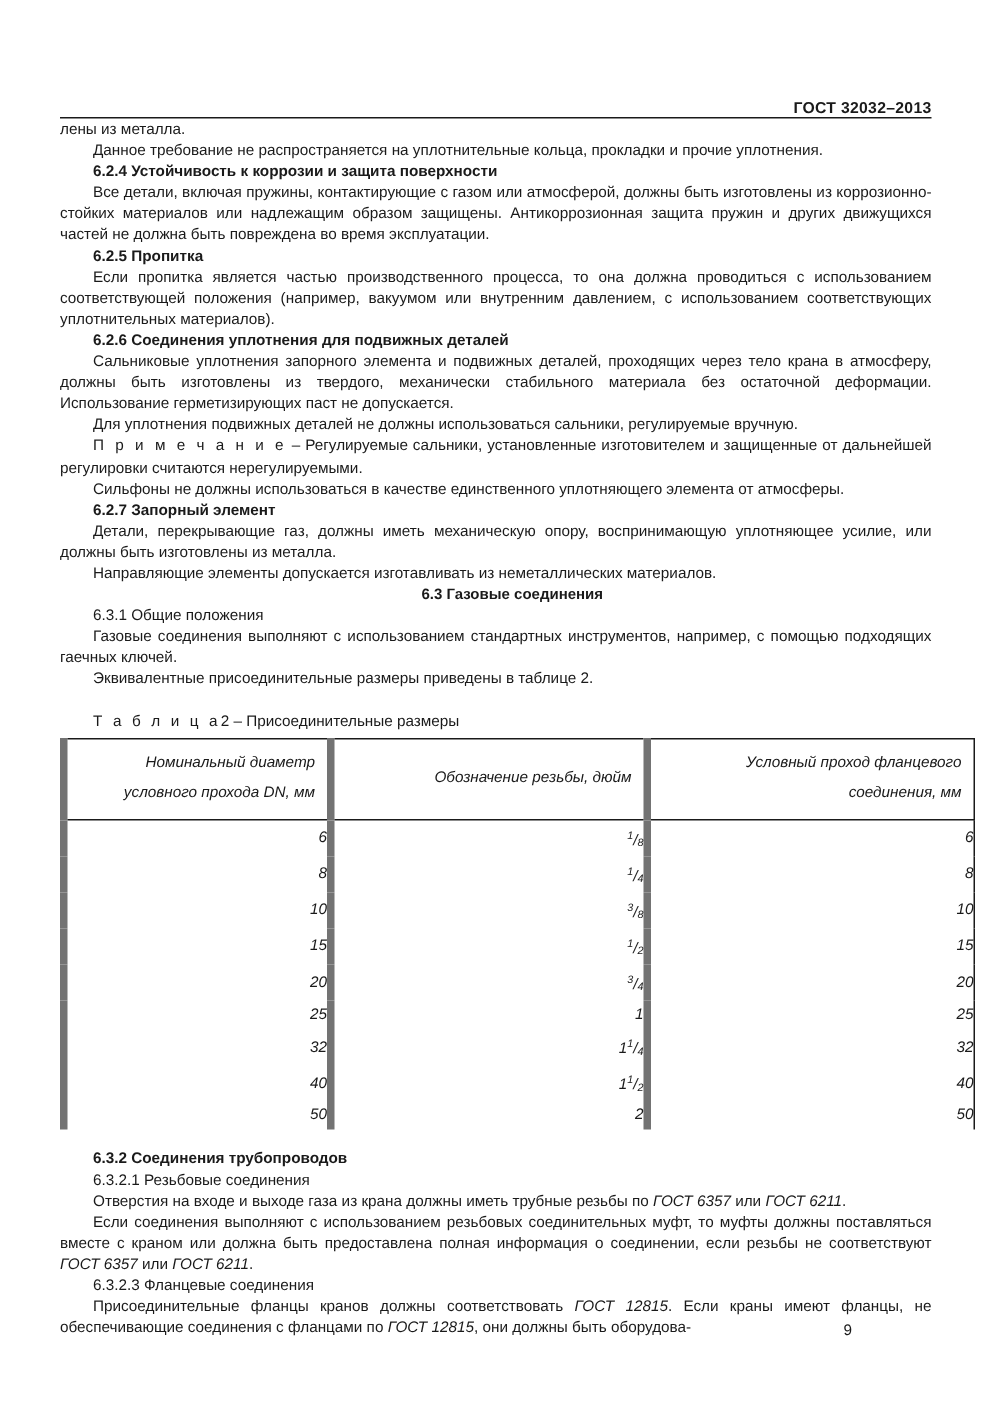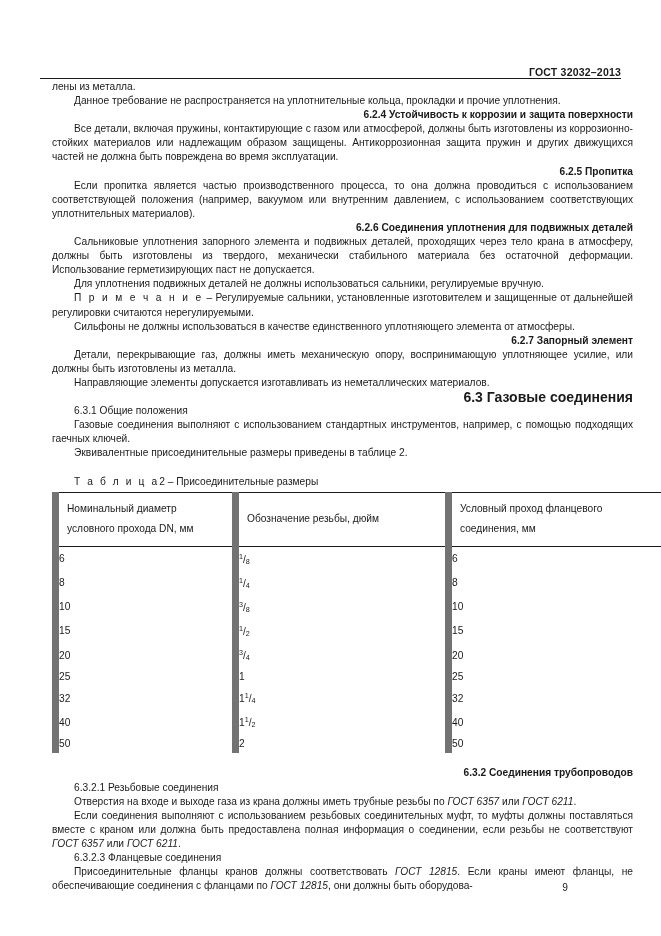--- a/index.html
+++ b/index.html
@@ -41,81 +41,82 @@
     position: absolute;
     left: 40px;
     top: 78px;
     width: 581px;
     height: 1px;
     background: #1a1a1a;
   }
   
   .content {
     position: absolute;
-    left: 52px;
+    left: 40px;
     top: 80px;
     width: 581px;
   }
   p {
     margin: 0;
     font-size: 10.2px;
     line-height: 14.1px;
     text-align: justify;
     text-justify: inter-word;
     hyphens: none;
   }
   p.indent { text-indent: 22px; }
   p.noindent { text-indent: 0; }
   .h-sub {
     margin: 0;
     font-size: 10.2px;
     line-height: 14.1px;
     font-weight: bold;
     text-indent: 22px;
-    text-align: right;
+    text-align: left;
   }
   .h-sub2 {
     margin: 0;
     font-size: 10.2px;
     line-height: 14.1px;
     text-indent: 22px;
     text-align: left;
   }
   .h-sec {
     margin: 0;
-    font-size: 14px;
+    font-size: 10px;
     line-height: 14.1px;
     font-weight: bold;
     text-indent: 22px;
-    text-align: right;
+    text-align: center;
   }
   .spaced { letter-spacing: 2.1px; }
   .ital { font-style: italic; }
   
   .table-caption {
     margin: 0;
     font-size: 10.2px;
     line-height: 14.1px;
     text-indent: 22px;
     text-align: left;
   }
   table.dims {
     border-collapse: collapse;
     width: 546px;
     margin: 0;
     table-layout: fixed;
   }
   table.dims th, table.dims td {
     font-size: 10.2px;
     font-weight: normal;
-    text-align: left;
+    text-align: right;
     vertical-align: middle;
-    border-left: 7px solid #737373;
+    border-left: 5px solid #737373;
     border-right: 1px solid #1a1a1a;
     padding: 0;
+    font-style: italic;
   }
   table.dims thead th {
     border-top: 1px solid #1a1a1a;
     border-bottom: 1px solid #1a1a1a;
     padding: 6px 8px 7px 8px;
     line-height: 20px;
   }
   table.dims tbody td {
     height: 19.1px;
     line-height: 19.1px;

